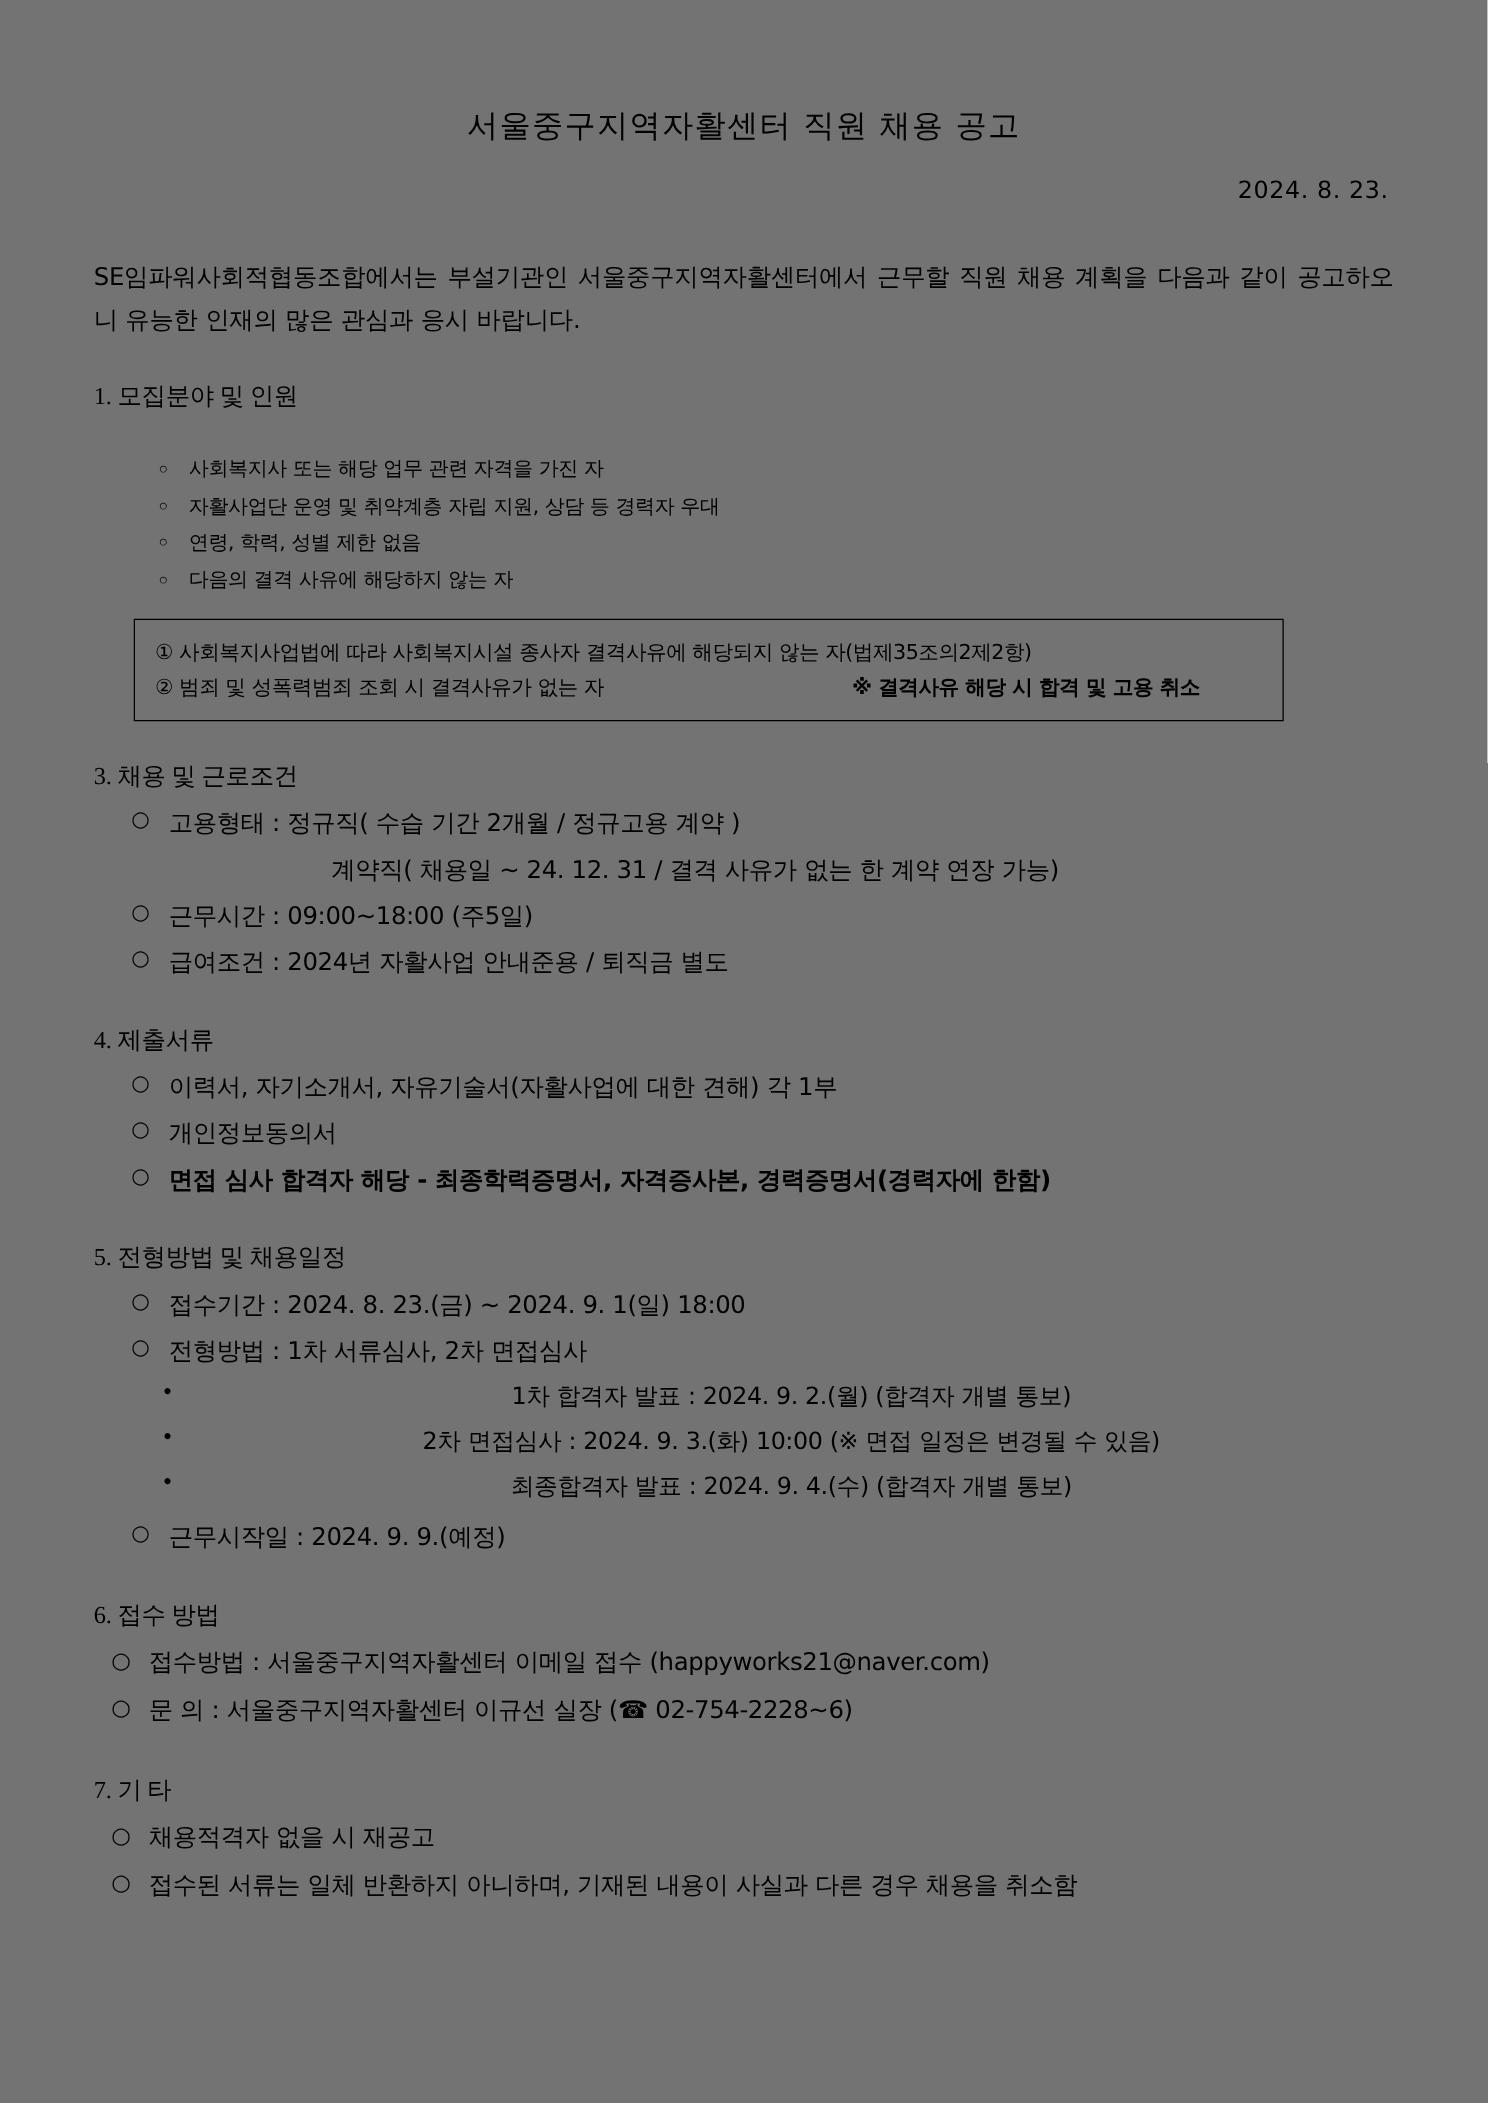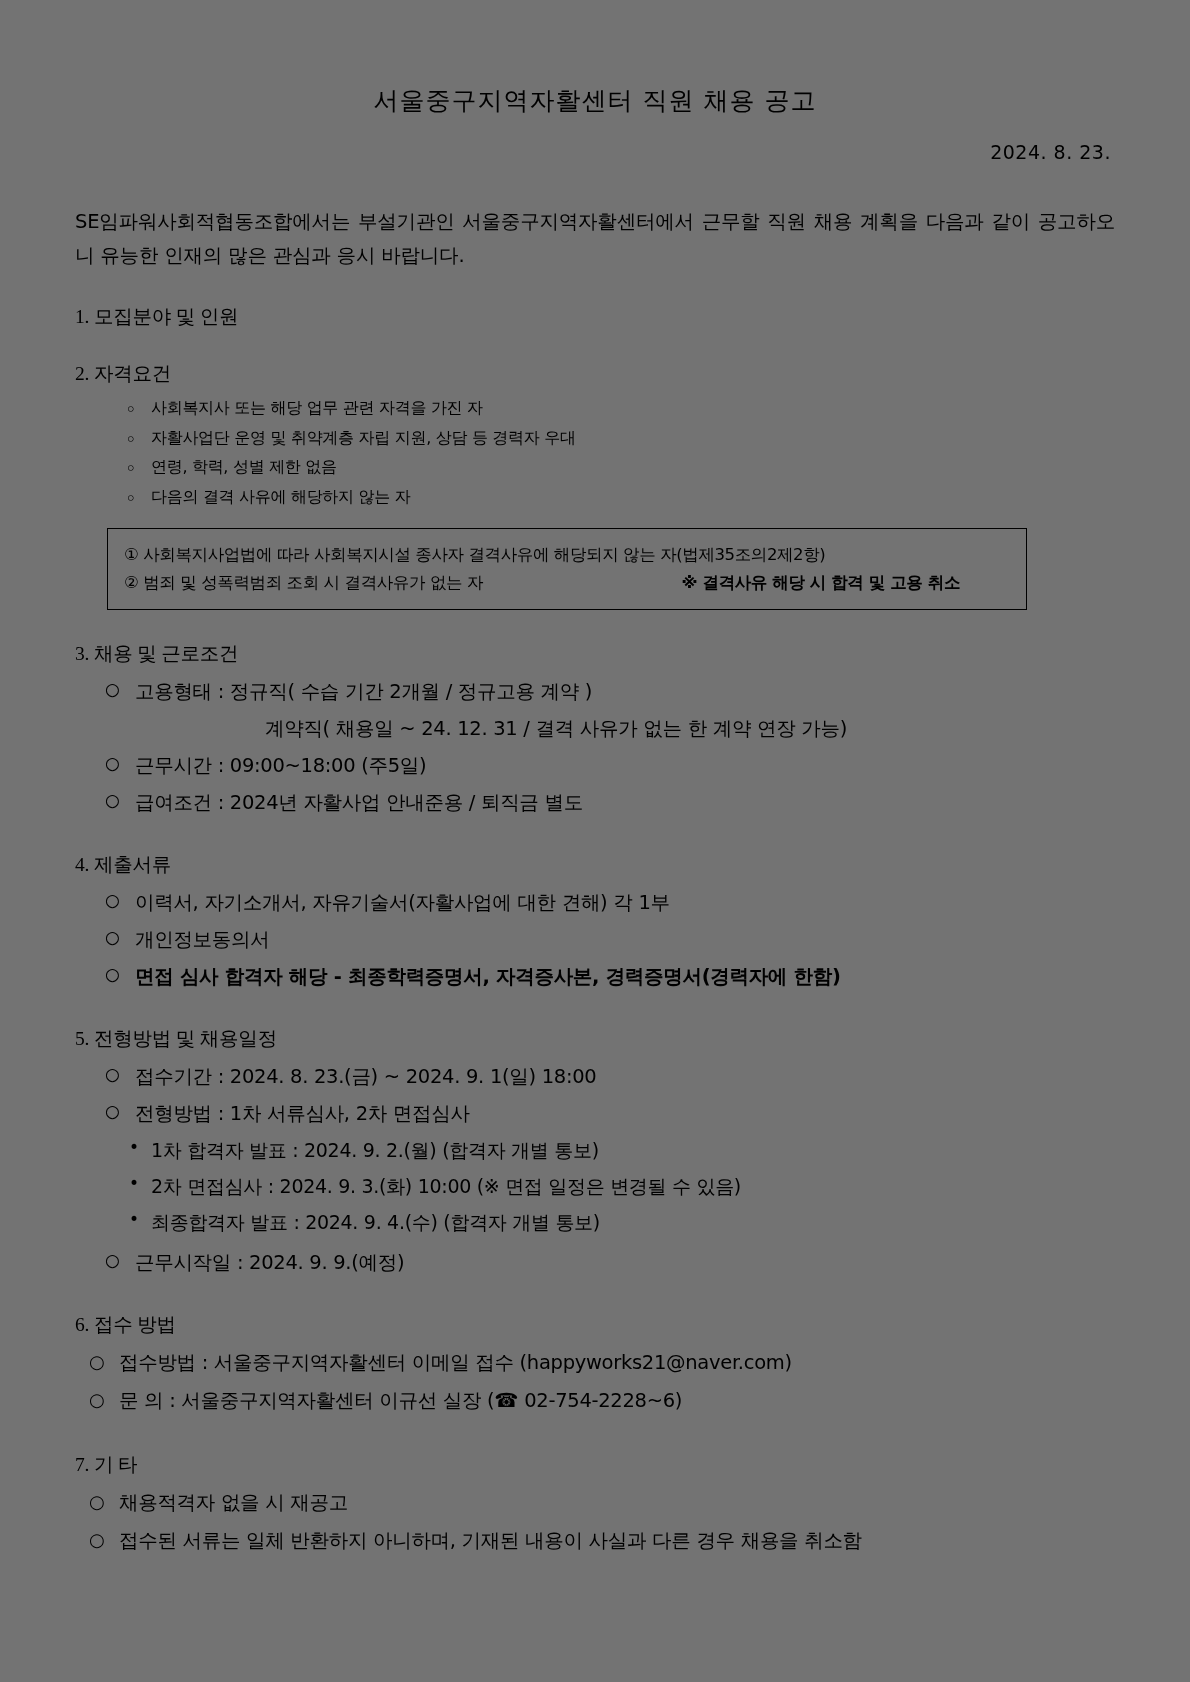--- a/index.html
+++ b/index.html
@@ -138,20 +138,21 @@
     list-style: none;
     margin: 0;
     padding: 0 0 0 50px;
   }
   ul.dotc li {
     font-size: 19px;
     line-height: 1.9;
     position: relative;
     padding-left: 26px;
     letter-spacing: -0.3px;
+    text-align: center;
   }
   ul.dotc li::before {
     content: "\2022";
     position: absolute;
     left: 4px;
     top: -1px;
     font-size: 17px;
   }
   ul.bigo {
     list-style: none;
@@ -182,21 +183,20 @@
 
   <div class="doc-date">2024. 8. 23.</div>
 
   <p class="intro">SE임파워사회적협동조합에서는 부설기관인 서울중구지역자활센터에서 근무할 직원 채용 계획을 다음과 같이 공고하오니 유능한 인재의 많은 관심과 응시 바랍니다.</p>
 
   <div class="section">
     <div class="section-title">1. 모집분야 및 인원</div>
   </div>
 
   <div class="section">
-    <div class="section-title">2. 자격요건</div>
     <ul class="circ">
       <li>사회복지사 또는 해당 업무 관련 자격을 가진 자</li>
       <li>자활사업단 운영 및 취약계층 자립 지원, 상담 등 경력자 우대</li>
       <li>연령, 학력, 성별 제한 없음</li>
       <li>다음의 결격 사유에 해당하지 않는 자</li>
     </ul>
     <div class="notebox">
       <div class="nline">
         <span class="txt">① 사회복지사업법에 따라 사회복지시설 종사자 결격사유에 해당되지 않는 자(법제35조의2제2항)</span>
       </div>

